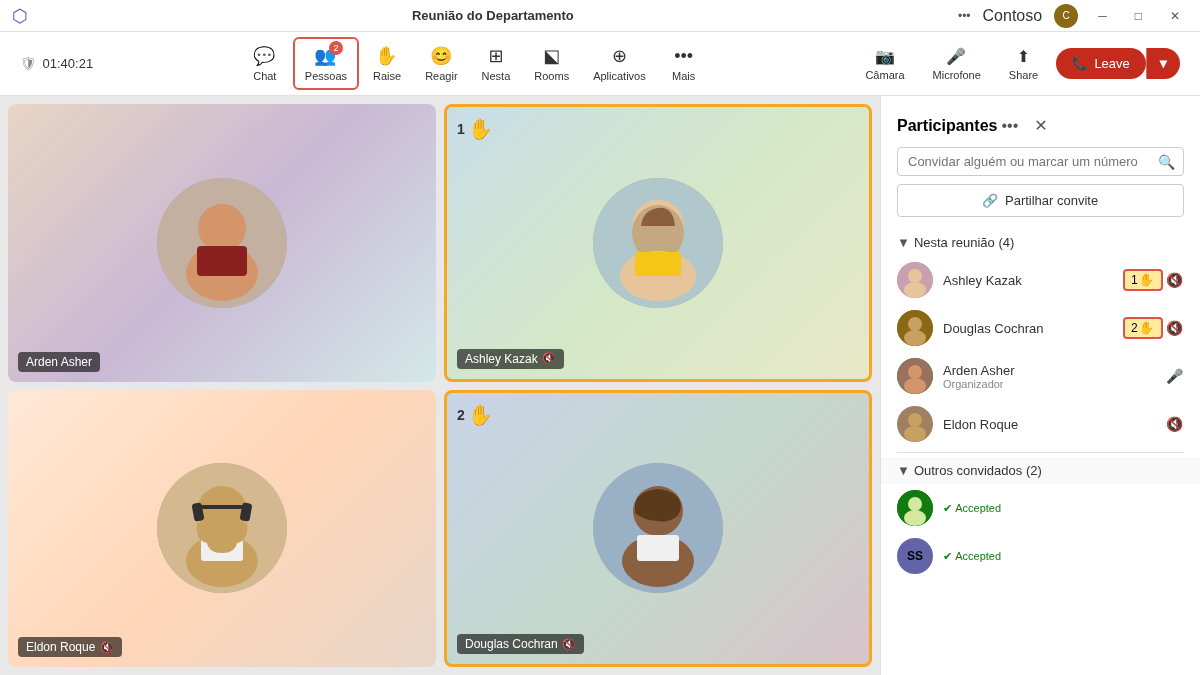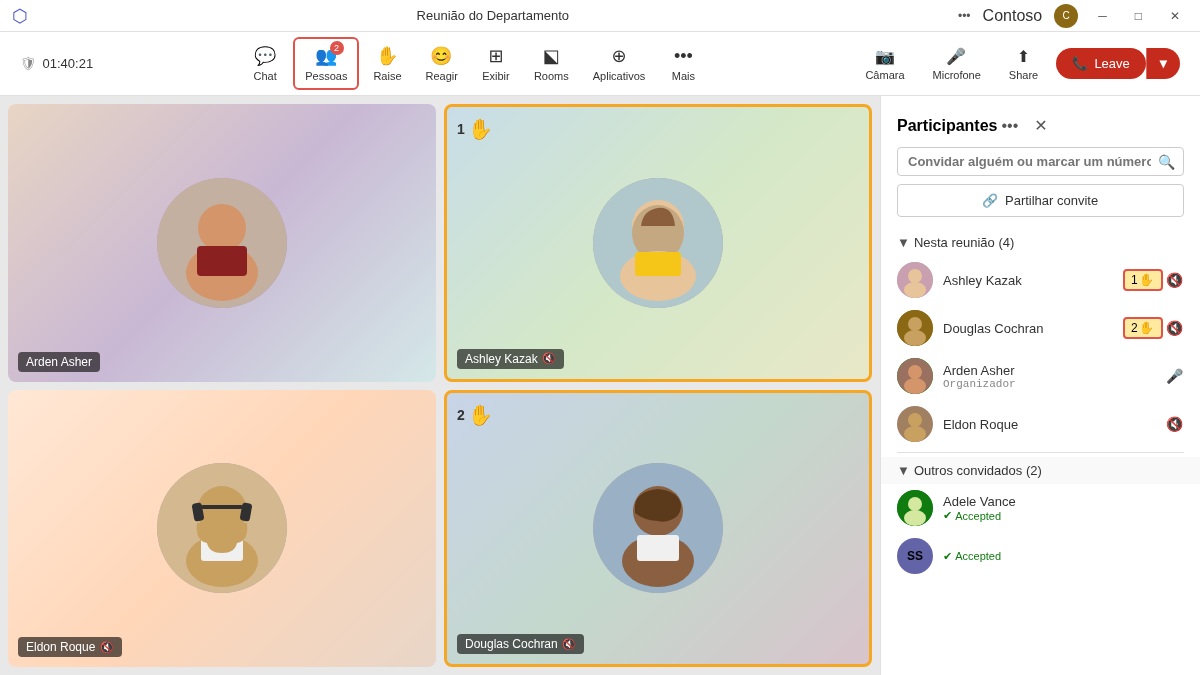--- a/index.html
+++ b/index.html
@@ -11,21 +11,21 @@
       background: #fff;
       display: flex;
       align-items: center;
       justify-content: space-between;
       padding: 0 12px;
       border-bottom: 1px solid #e0e0e0;
       font-size: 12px;
       color: #333;
     }
     .title-bar-left { display: flex; align-items: center; gap: 8px; }
-    .title-bar-center { font-size: 13px; font-weight: 400; }
+    .title-bar-center { font-size: 13px; font-weight: 700; }
     .title-bar-right { display: flex; align-items: center; gap: 12px; font-size: 12px; }
     .win-btn { cursor: pointer; padding: 2px 8px; color: #555; }
 
     
     .toolbar {
       height: 64px;
       background: #fff;
       display: flex;
       align-items: center;
       justify-content: space-between;
@@ -121,21 +121,21 @@
     }
     .sidebar-header-icons { display: flex; gap: 8px; }
     .icon-btn { background: none; border: none; cursor: pointer; color: #555; font-size: 16px; padding: 4px; }
 
     .search-bar {
       margin: 0 16px 8px;
       position: relative;
     }
     .search-bar input {
       width: 100%; padding: 6px 32px 6px 10px; border: 1px solid #ccc;
-      border-radius: 4px; font-size: 13px; color: #555; font-weight: bold;
+      border-radius: 4px; font-size: 13px; color: #555;
     }
     .search-bar .search-icon { position: absolute; right: 8px; top: 7px; color: #888; font-size: 14px; }
 
     .invite-btn {
       margin: 0 16px 12px;
       width: calc(100% - 32px);
       padding: 8px; border: 1px solid #ccc; border-radius: 4px;
       background: #fff; cursor: pointer; font-size: 13px;
       display: flex; align-items: center; justify-content: center; gap: 6px; color: #333;
     }
@@ -152,21 +152,21 @@
 
     .p-avatar {
       width: 36px; height: 36px; border-radius: 50%; overflow: hidden;
       flex-shrink: 0; background: #ccc;
       display: flex; align-items: center; justify-content: center;
       font-size: 14px; font-weight: 600; color: #000000;
     }
 
     .p-info { flex: 1; }
     .p-name { font-size: 13px; color: #333; }
-    .p-role { font-size: 11px; color: #888; font-family: Liberation Mono, monospace; }
+    .p-role { font-size: 11px; color: #888; }
 
     .p-actions { display: flex; align-items: center; gap: 4px; }
     .raise-indicator {
       background: #ffeaa0; border: 1px solid #f5a623; border-radius: 4px;
       padding: 2px 6px; font-size: 12px; display: flex; align-items: center; gap: 2px;
     }
     .mic-icon { color: #888; font-size: 14px; }
 
     .other-section { background: #f9f9f9; }
 
@@ -226,21 +226,21 @@
       <span>Raise</span>
     </button>
 
     <button class="tool-btn">
       <span class="tool-icon">😊</span>
       <span>Reagir</span>
     </button>
 
     <button class="tool-btn">
       <span class="tool-icon">⊞</span>
-      <span>Exibir</span>
+      <span>Nesta</span>
     </button>
 
     <button class="tool-btn">
       <span class="tool-icon">⬕</span>
       <span>Rooms</span>
     </button>
 
     <button class="tool-btn">
       <span class="tool-icon">⊕</span>
       <span>Aplicativos</span>
@@ -467,21 +467,20 @@
 
     <div class="participant-item">
       <div class="p-avatar av-green">
         <svg width="36" height="36" viewBox="0 0 36 36">
             <circle cx="18" cy="18" r="18" fill="#107c10"></circle>
             <circle cx="18" cy="14" r="7" fill="#d4e8a0"></circle>
             <ellipse cx="18" cy="28" rx="11" ry="8" fill="#d4e8a0"></ellipse>
           </svg>
       </div>
       <div class="p-info">
-        <div class="p-name">Adele Vance</div>
         <div class="accepted-badge">
           <span>✔</span>
           <span>Accepted</span>
         </div>
       </div>
     </div>
 
     <div class="participant-item">
       <div class="p-avatar av-ss" style="font-size:12px;font-weight:600;">SS</div>
       <div class="p-info">

